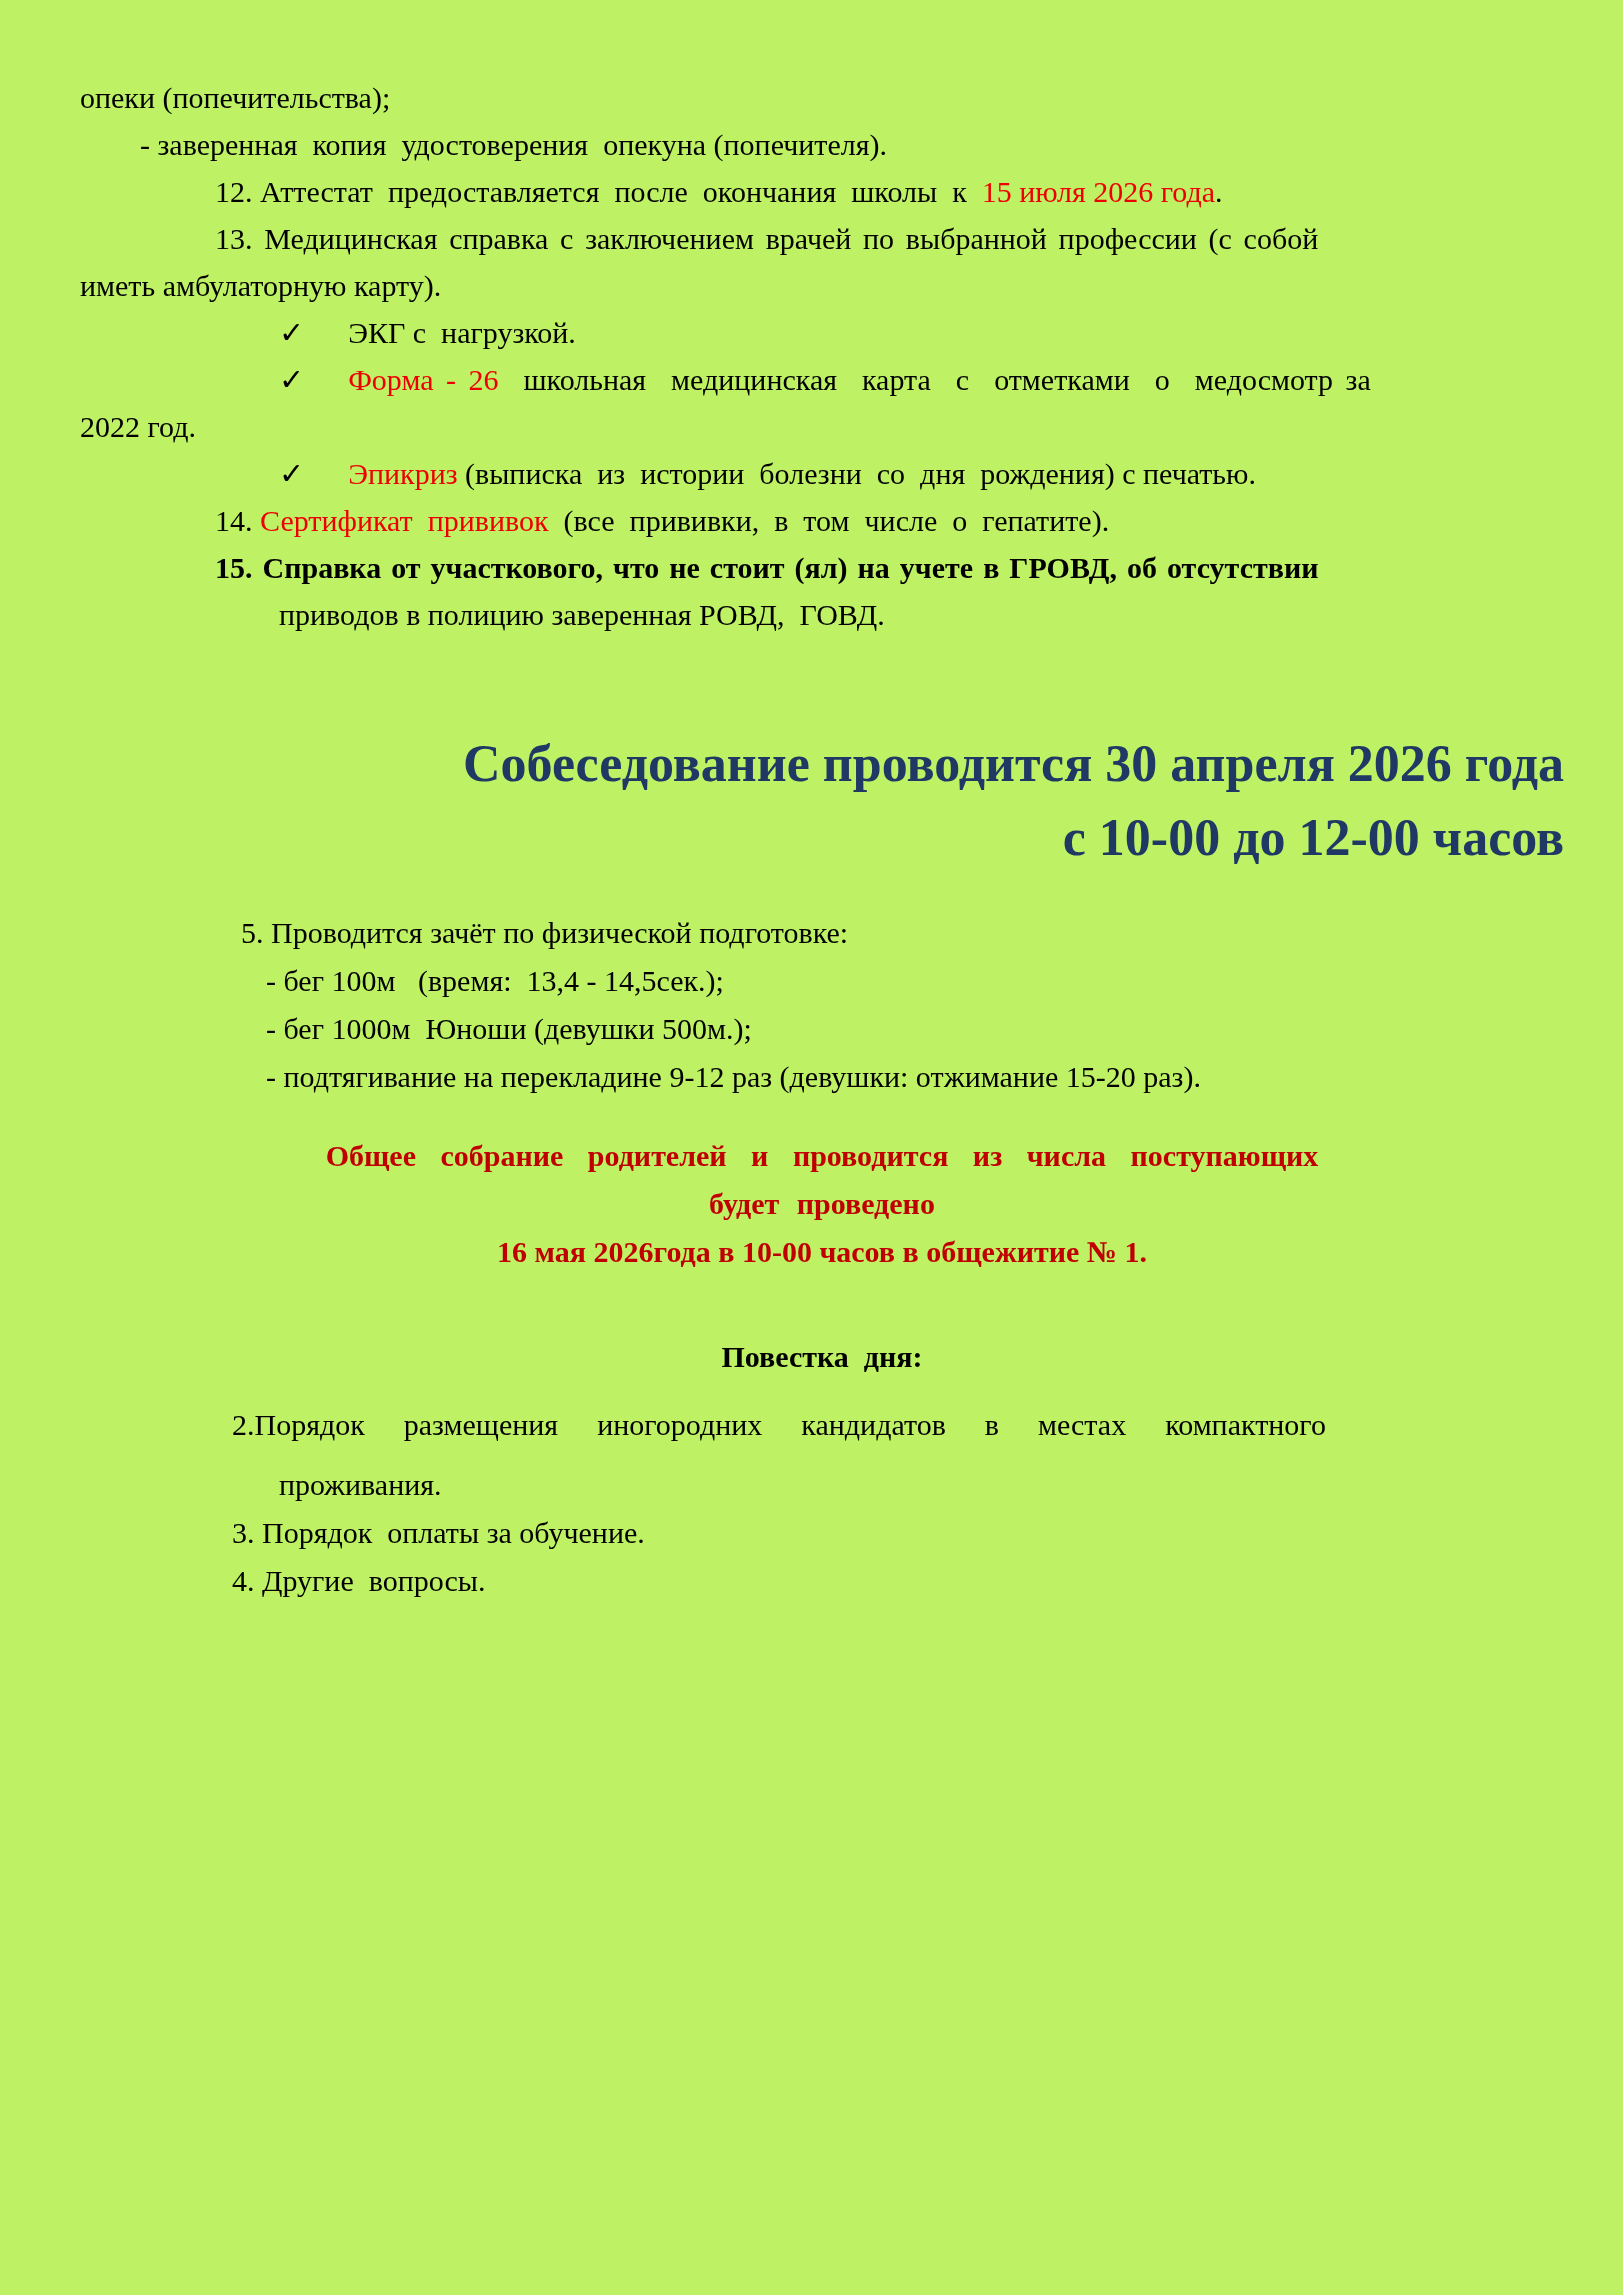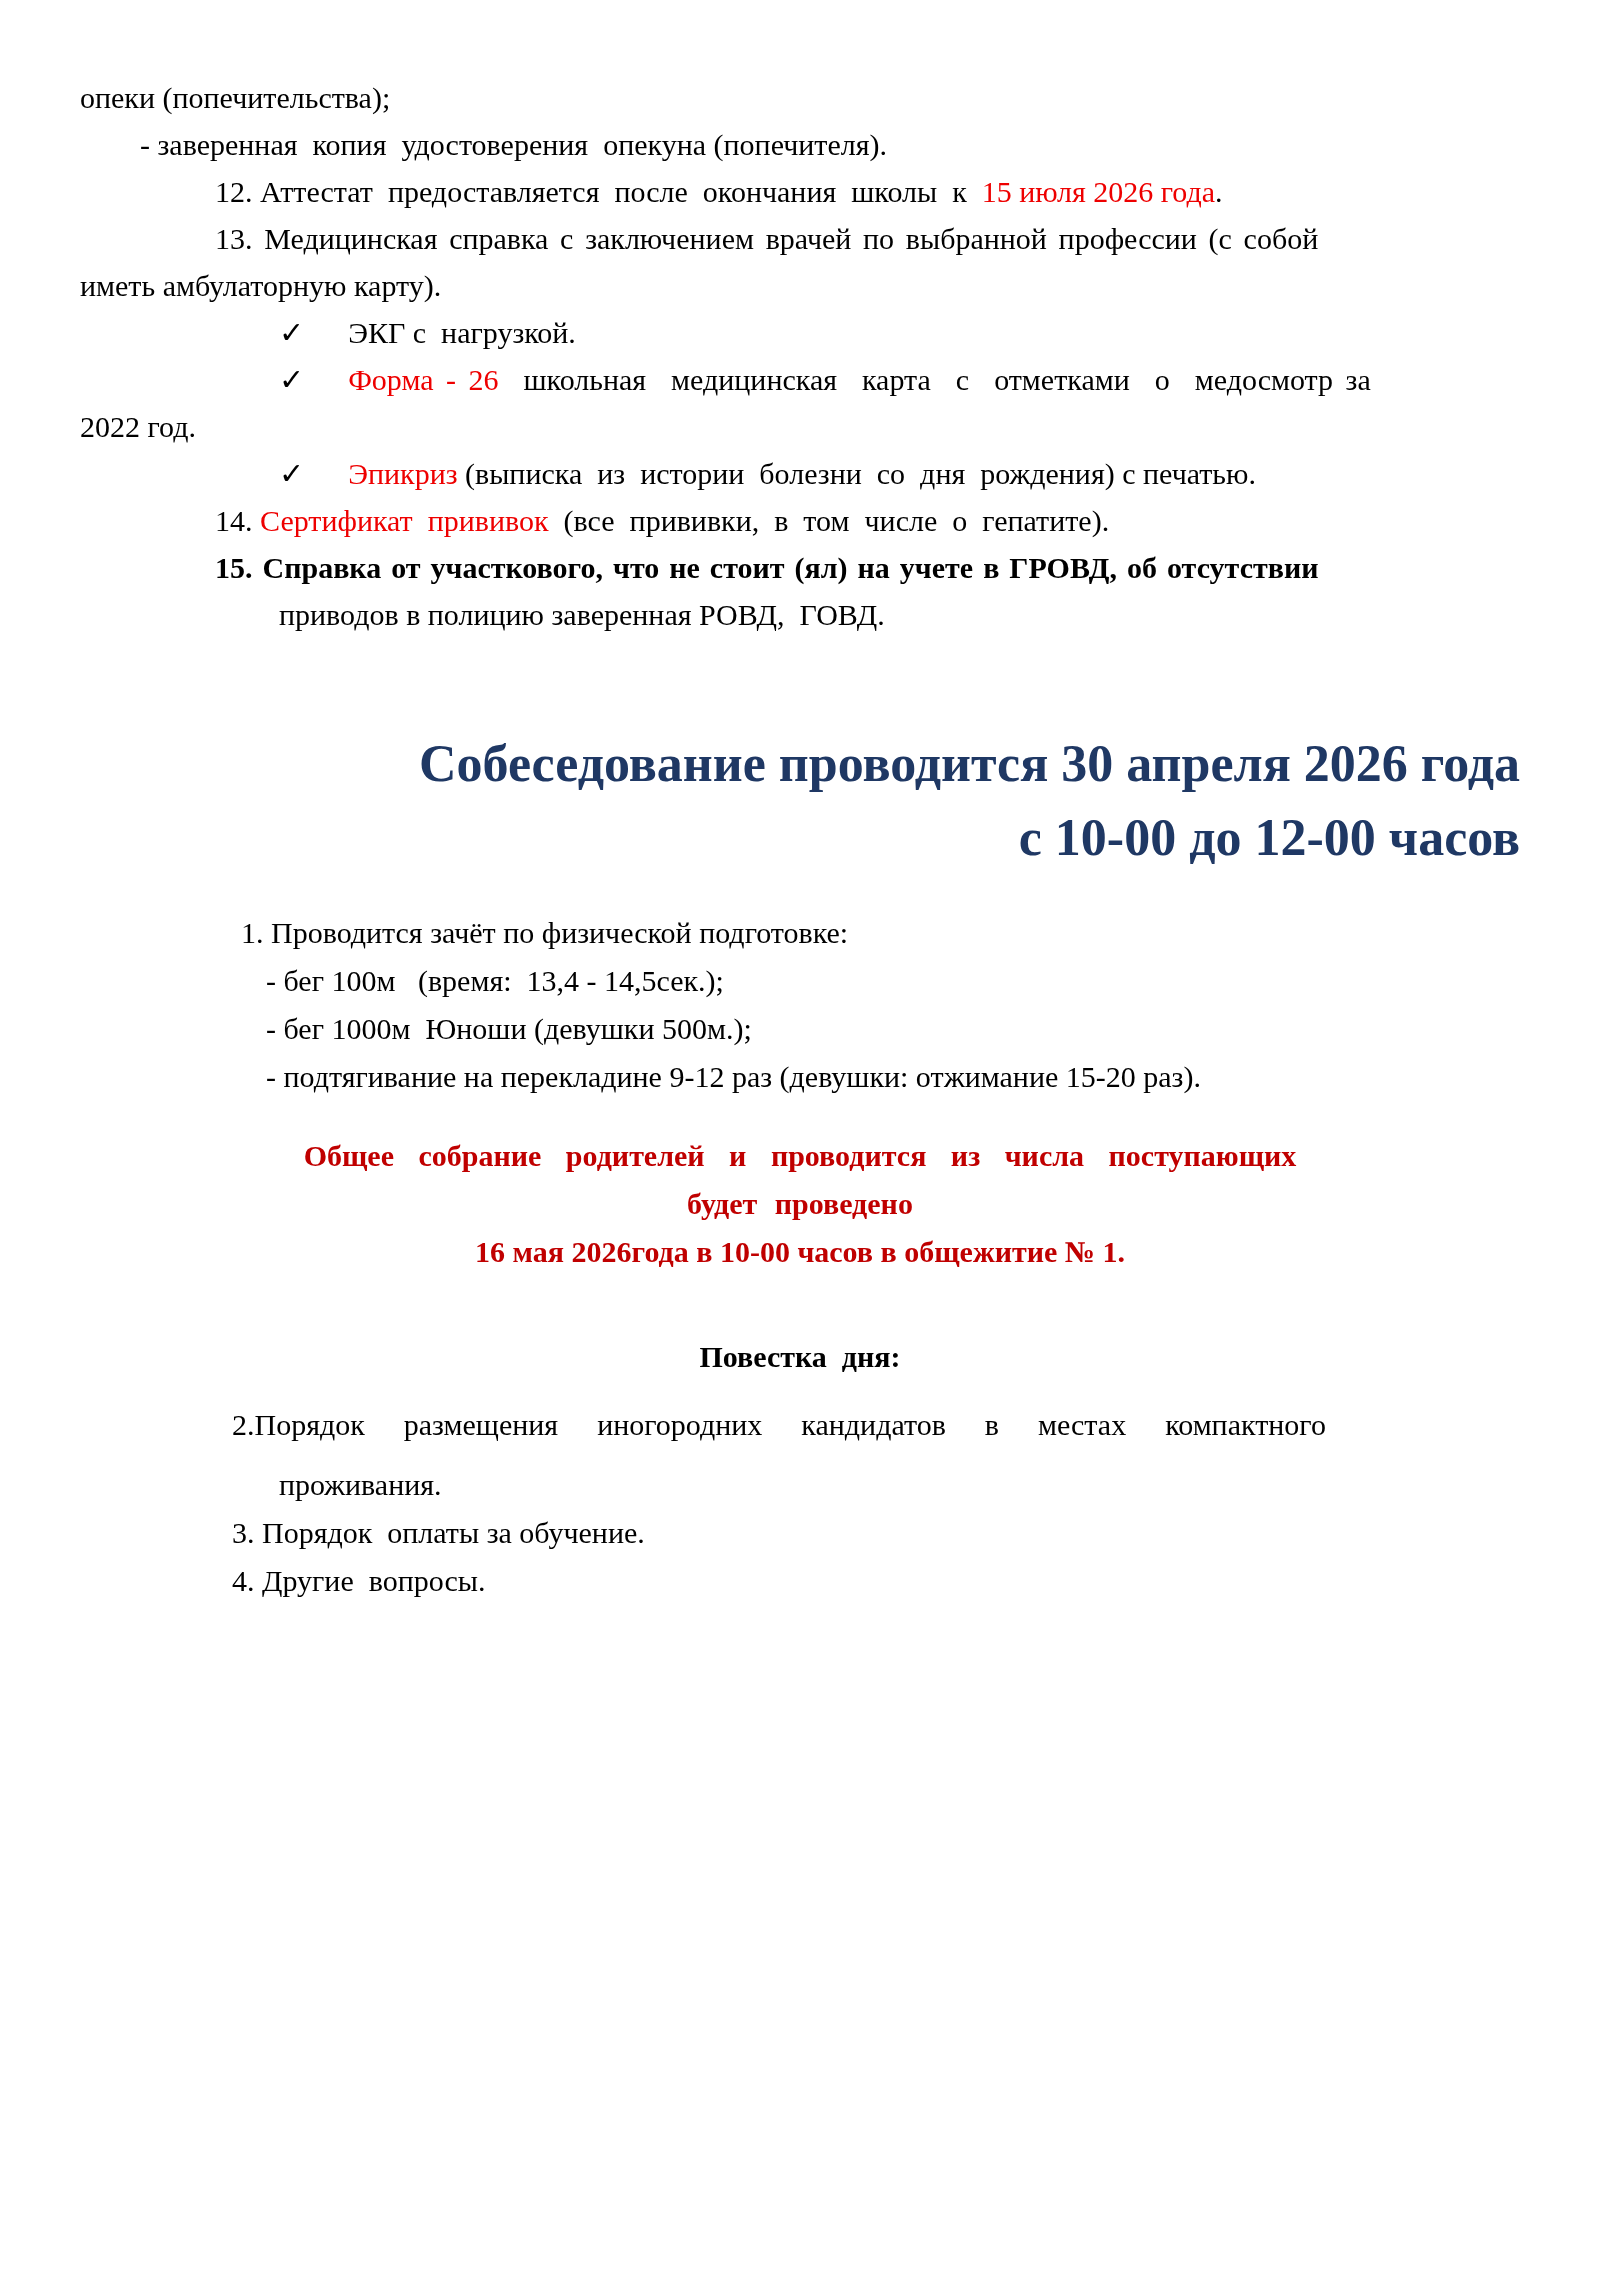--- a/index.html
+++ b/index.html
@@ -1,23 +1,23 @@
 <!DOCTYPE html>
 <html style="font-size:13.5px"><head>
 <meta charset="utf-8">
 <style>
   html,body{margin:0;padding:0;background:#888;}
   .page{
     position:relative;
     width:1624px;height:2295px;
-    background:#ffffff;
+    background:#bef264;
     font-family:"Liberation Serif", serif;
     font-size:30px;color:#000;
     box-sizing:border-box;
-    padding:74px 104px 0 80px;
+    padding:74px 60px 0 80px;
     margin:0 auto;
     overflow:hidden;
   }
   .line{
     white-space:pre-wrap;
     line-height:47px;
     min-height:47px;
   }
   .sec-list .line{line-height:47px;}
   .ind-hang{margin-left:60px;}
@@ -91,21 +91,21 @@
     <div class="line ind-num ws3">15. Справка от участкового, что не стоит (ял) на учете в ГРОВД, об отсутствии</div>
     <div class="line ind-cont">приводов в полицию заверенная РОВД,  ГОВД.</div>
   </div>
 
   <div class="heading">
     <div class="line">Собеседование проводится 30 апреля 2026 года</div>
     <div class="line">с 10-00 до 12-00 часов</div>
   </div>
 
   <div class="fitness">
-    <div class="line fit-title">1. Проводится зачёт по физической подготовке:</div>
+    <div class="line fit-title">5. Проводится зачёт по физической подготовке:</div>
     <div class="line fit-item">- бег 100м   (время:  13,4 - 14,5сек.);</div>
     <div class="line fit-item">- бег 1000м  Юноши (девушки 500м.);</div>
     <div class="line fit-item">- подтягивание на перекладине 9-12 раз (девушки: отжимание 15-20 раз).</div>
   </div>
 
   <div class="meeting">
     <div class="line meet-l1">Общее собрание родителей и проводится из числа поступающих</div>
     <div class="line meet-l2">будет проведено</div>
     <div class="line">16 мая 2026года в 10-00 часов в общежитие № 1.</div>
   </div>

